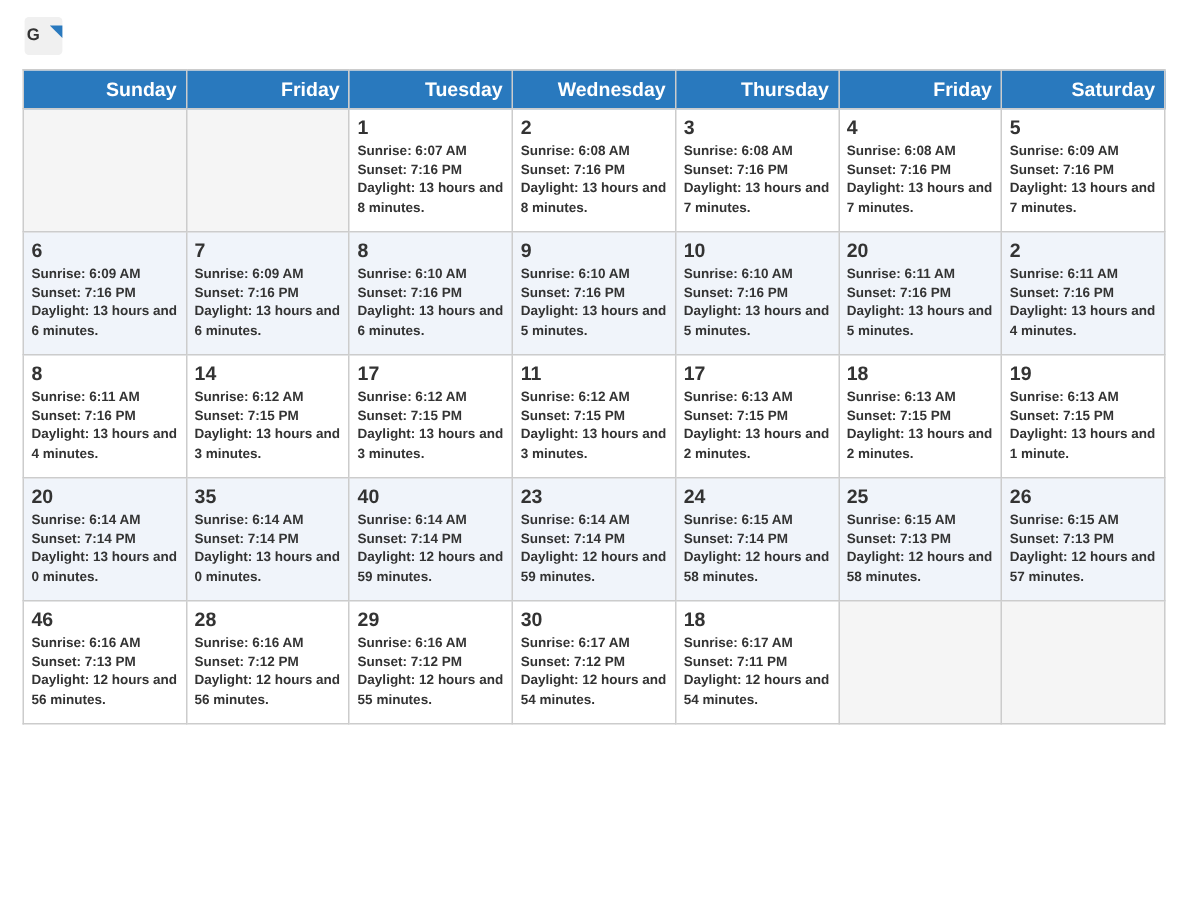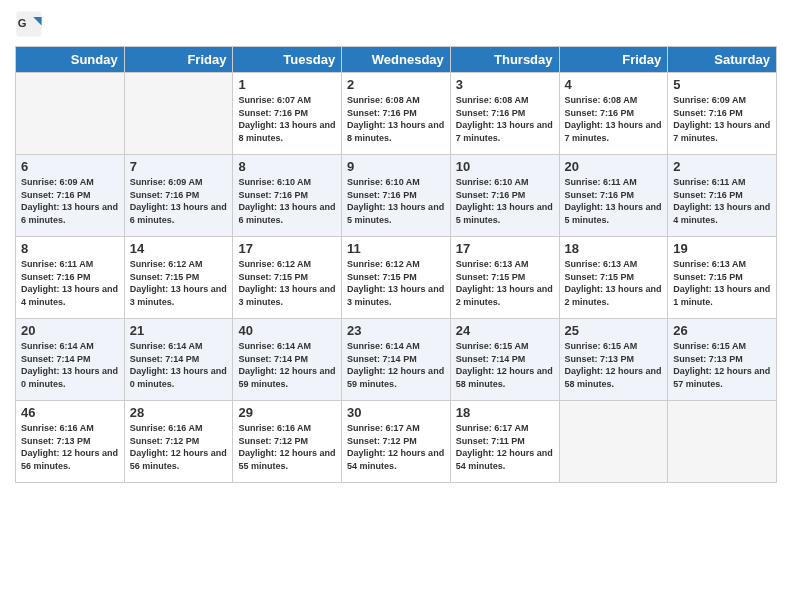--- a/index.html
+++ b/index.html
@@ -211,21 +211,21 @@
             <span class="day-number">19</span>
             <div class="day-info">Sunrise: 6:13 AM<br>Sunset: 7:15 PM<br>Daylight: 13 hours and 1 minute.</div>
           </td>
         </tr>
         <tr class="alt-row">
           <td>
             <span class="day-number">20</span>
             <div class="day-info">Sunrise: 6:14 AM<br>Sunset: 7:14 PM<br>Daylight: 13 hours and 0 minutes.</div>
           </td>
           <td>
-            <span class="day-number">21</span>
+            <span class="day-number">35</span>
             <div class="day-info">Sunrise: 6:14 AM<br>Sunset: 7:14 PM<br>Daylight: 13 hours and 0 minutes.</div>
           </td>
           <td>
             <span class="day-number">40</span>
             <div class="day-info">Sunrise: 6:14 AM<br>Sunset: 7:14 PM<br>Daylight: 12 hours and 59 minutes.</div>
           </td>
           <td>
             <span class="day-number">23</span>
             <div class="day-info">Sunrise: 6:14 AM<br>Sunset: 7:14 PM<br>Daylight: 12 hours and 59 minutes.</div>
           </td>

